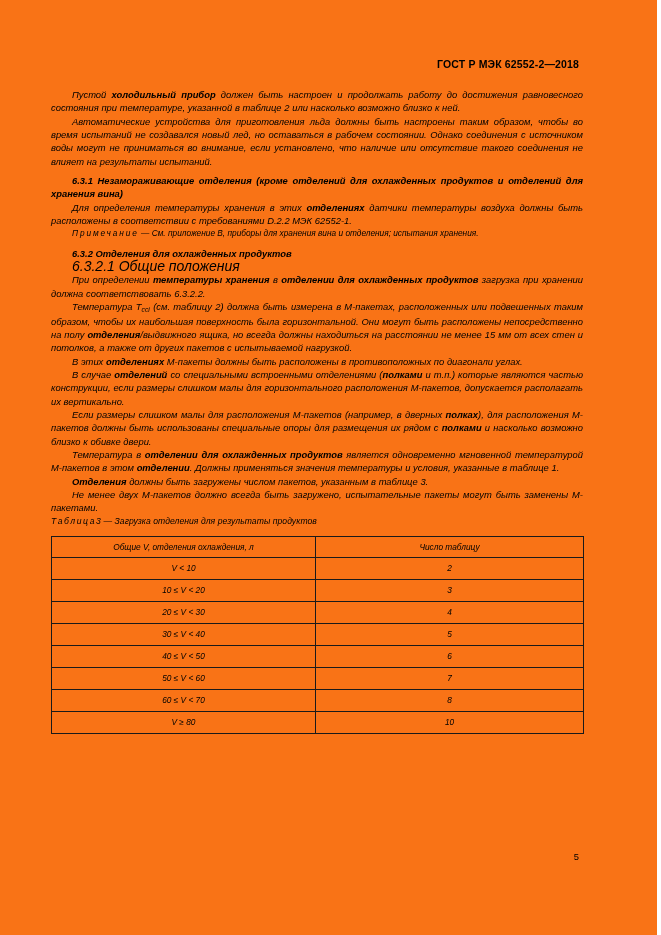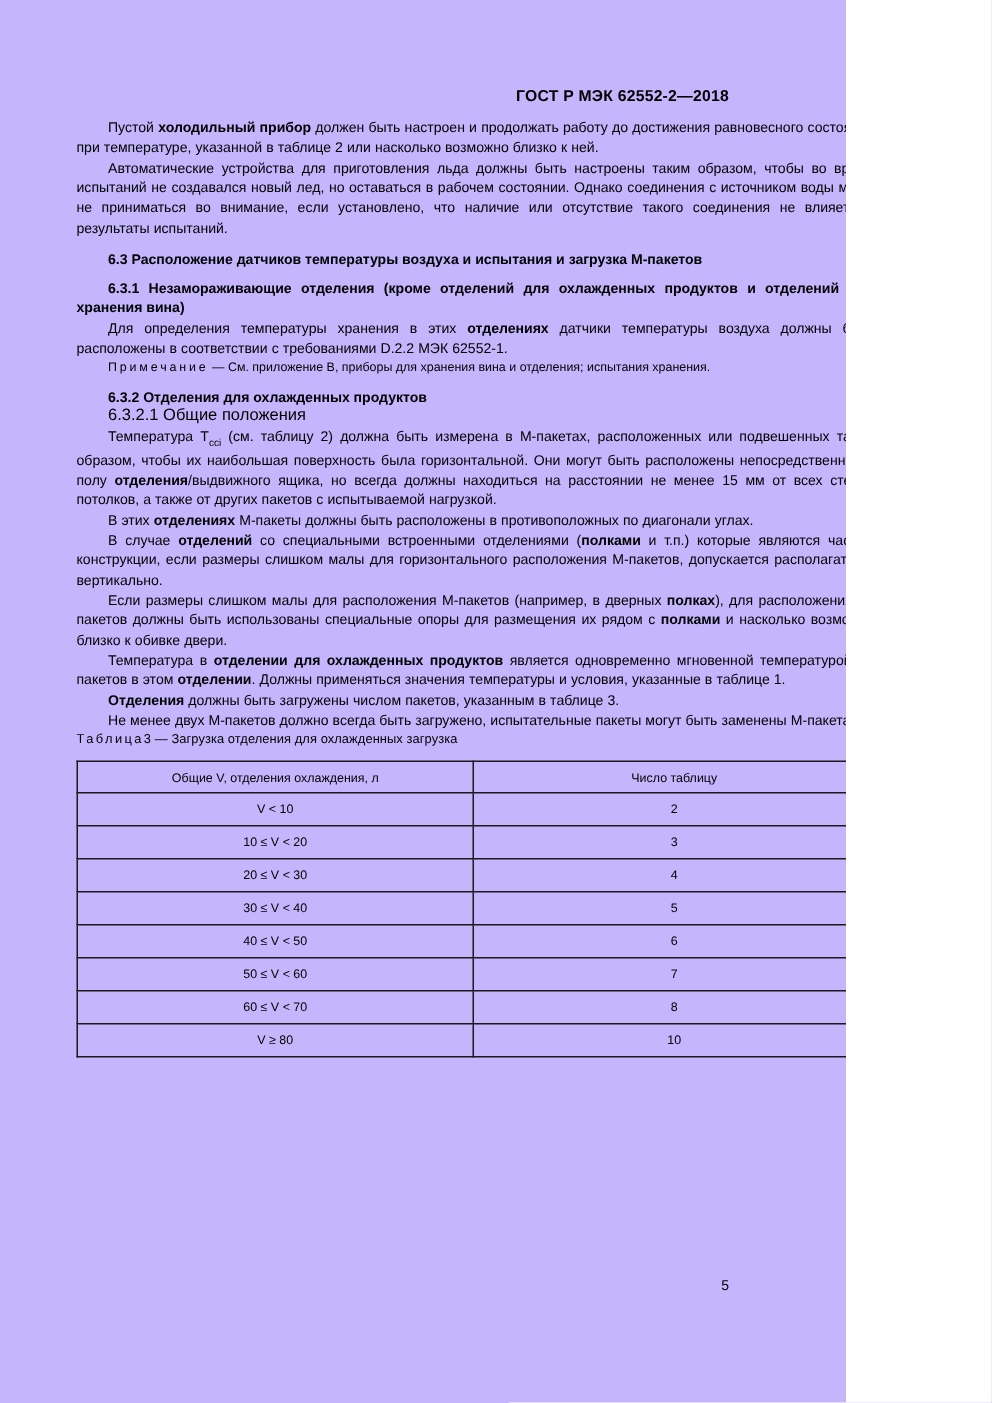--- a/index.html
+++ b/index.html
@@ -7,63 +7,64 @@
     margin: 0;
     padding: 0;
     background: #ffffff;
   }
   body {
     font-family: "Liberation Sans", sans-serif;
     color: #000000;
   }
   .page {
     position: relative;
-    width: 564px;
+    width: 657px;
     height: 935px;
-    background: #c4b5fd;
+    background: #f97316;
     overflow: hidden;
     box-sizing: border-box;
   }
   .header {
     position: absolute;
     top: 58px;
     left: 51px;
     right: 78px;
     text-align: right;
     font-size: 10.5px;
     font-weight: bold;
     letter-spacing: 0.15px;
     white-space: nowrap;
   }
   .content {
     position: absolute;
-    top: 78px;
+    top: 88px;
     left: 51px;
     width: 532px;
+    font-style: italic;
   }
   p.body-text {
     margin: 0;
     font-size: 9.4px;
     line-height: 13.35px;
     text-align: justify;
     text-indent: 21px;
     letter-spacing: 0.0px;
     word-spacing: 0.1px;
   }
   .h2 {
     margin: 0;
     font-size: 9.4px;
     line-height: 13.35px;
     font-weight: bold;
     text-indent: 21px;
     text-align: justify;
   }
   .h3 {
     margin: 0;
-    font-size: 11px;
+    font-size: 14px;
     line-height: 13.35px;
     text-indent: 21px;
     text-align: justify;
   }
   .gap-before {
     margin-top: 7.5px;
   }
   .gap-small {
     margin-top: 6px;
   }
@@ -133,50 +134,50 @@
   <div class="header">
     <span>ГОСТ Р МЭК 62552-2—2018</span>
   </div>
 
   <div class="content">
 
     <p class="body-text"><span>Пустой </span><b>холодильный прибор</b><span> должен быть настроен и продолжать работу до достижения равновесного состояния при температуре, указанной в таблице 2 или насколько возможно близко к ней.</span></p>
 
     <p class="body-text">Автоматические устройства для приготовления льда должны быть настроены таким образом, чтобы во время испытаний не создавался новый лед, но оставаться в рабочем состоянии. Однако соединения с источником воды могут не приниматься во внимание, если установлено, что наличие или отсутствие такого соединения не влияет на результаты испытаний.</p>
 
-    <p class="h2 gap-before">6.3 Расположение датчиков температуры воздуха и испытания и загрузка М-пакетов</p>
 
     <p class="h2 gap-small">6.3.1 Незамораживающие отделения (кроме отделений для охлажденных продуктов и отделений для хранения вина)</p>
 
     <p class="body-text"><span>Для определения температуры хранения в этих </span><b>отделениях</b><span> датчики температуры воздуха должны быть расположены в соответствии с требованиями D.2.2 МЭК 62552-1.</span></p>
 
     <p class="note gap-small"><span class="note-label">Примечание</span><span> — См. приложение В, приборы для хранения вина и отделения; испытания хранения.</span></p>
 
     <p class="h2 gap-small">6.3.2 Отделения для охлажденных продуктов</p>
 
     <p class="h3">6.3.2.1 Общие положения</p>
 
 
+    <p class="body-text"><span>При определении </span><b>температуры хранения</b><span> в </span><b>отделении для охлажденных продуктов</b><span> загрузка при хранении должна соответствовать 6.3.2.2.</span></p>
 
     <p class="body-text"><span>Температура T</span><sub>cci</sub><span> (см. таблицу 2) должна быть измерена в М-пакетах, расположенных или подвешенных таким образом, чтобы их наибольшая поверхность была горизонтальной. Они могут быть расположены непосредственно на полу </span><b>отделения</b><span>/выдвижного ящика, но всегда должны находиться на расстоянии не менее 15 мм от всех стен и потолков, а также от других пакетов с испытываемой нагрузкой.</span></p>
 
     <p class="body-text"><span>В этих </span><b>отделениях</b><span> М-пакеты должны быть расположены в противоположных по диагонали углах.</span></p>
 
     <p class="body-text"><span>В случае </span><b>отделений</b><span> со специальными встроенными отделениями (</span><b>полками</b><span> и т.п.) которые являются частью конструкции, если размеры слишком малы для горизонтального расположения М-пакетов, допускается располагать их вертикально.</span></p>
 
     <p class="body-text"><span>Если размеры слишком малы для расположения М-пакетов (например, в дверных </span><b>полках</b><span>), для расположения М-пакетов должны быть использованы специальные опоры для размещения их рядом с </span><b>полками</b><span> и насколько возможно близко к обивке двери.</span></p>
 
     <p class="body-text"><span>Температура в </span><b>отделении для охлажденных продуктов</b><span> является одновременно мгновенной температурой М-пакетов в этом </span><b>отделении</b><span>. Должны применяться значения температуры и условия, указанные в таблице 1.</span></p>
 
 
     <p class="body-text"><b>Отделения</b><span> должны быть загружены числом пакетов, указанным в таблице 3.</span></p>
 
     <p class="body-text">Не менее двух М-пакетов должно всегда быть загружено, испытательные пакеты могут быть заменены М-пакетами.</p>
 
-    <p class="table-caption gap-before"><span class="tcap-label">Таблица</span><span>3</span><span> — Загрузка отделения для охлажденных загрузка</span></p>
+    <p class="table-caption gap-before"><span class="tcap-label">Таблица</span><span>3</span><span> — Загрузка отделения для результаты продуктов</span></p>
 
     <table class="load-table">
       <colgroup>
         <col class="c1">
         <col class="c2">
       </colgroup>
       <thead>
         <tr>
           <th>Общие V, отделения охлаждения, л</th>
           <th>Число таблицу</th>

